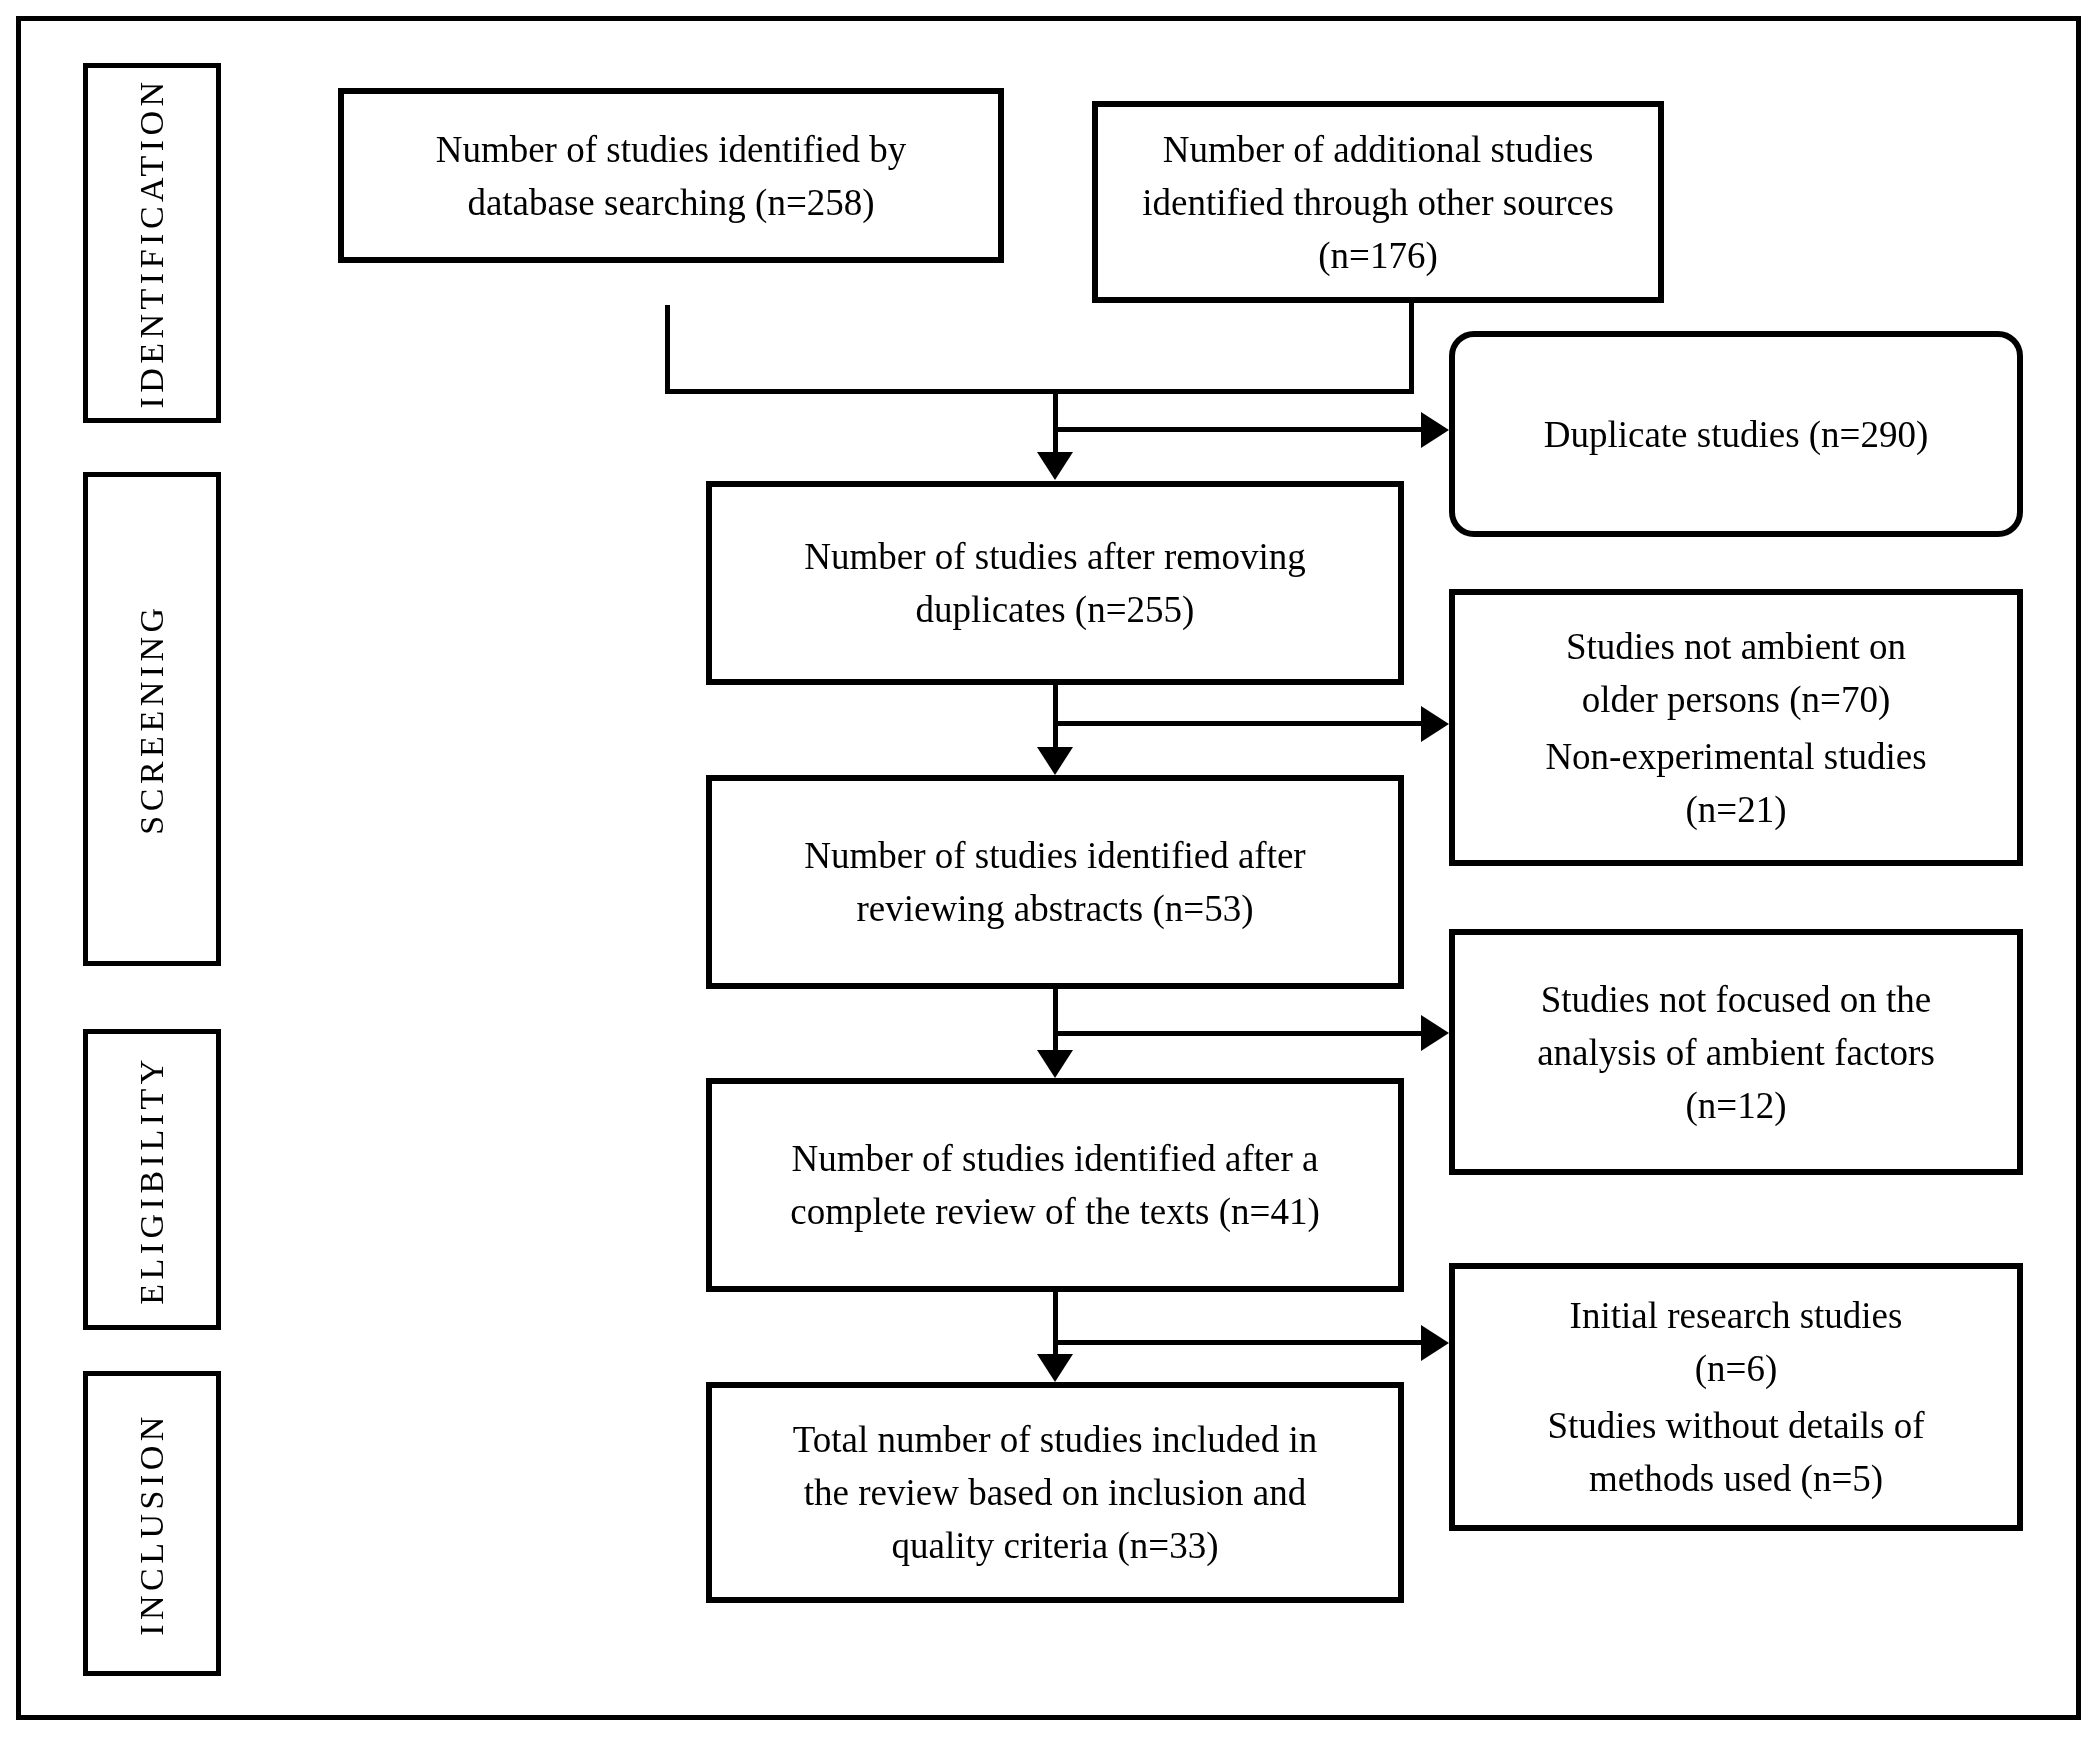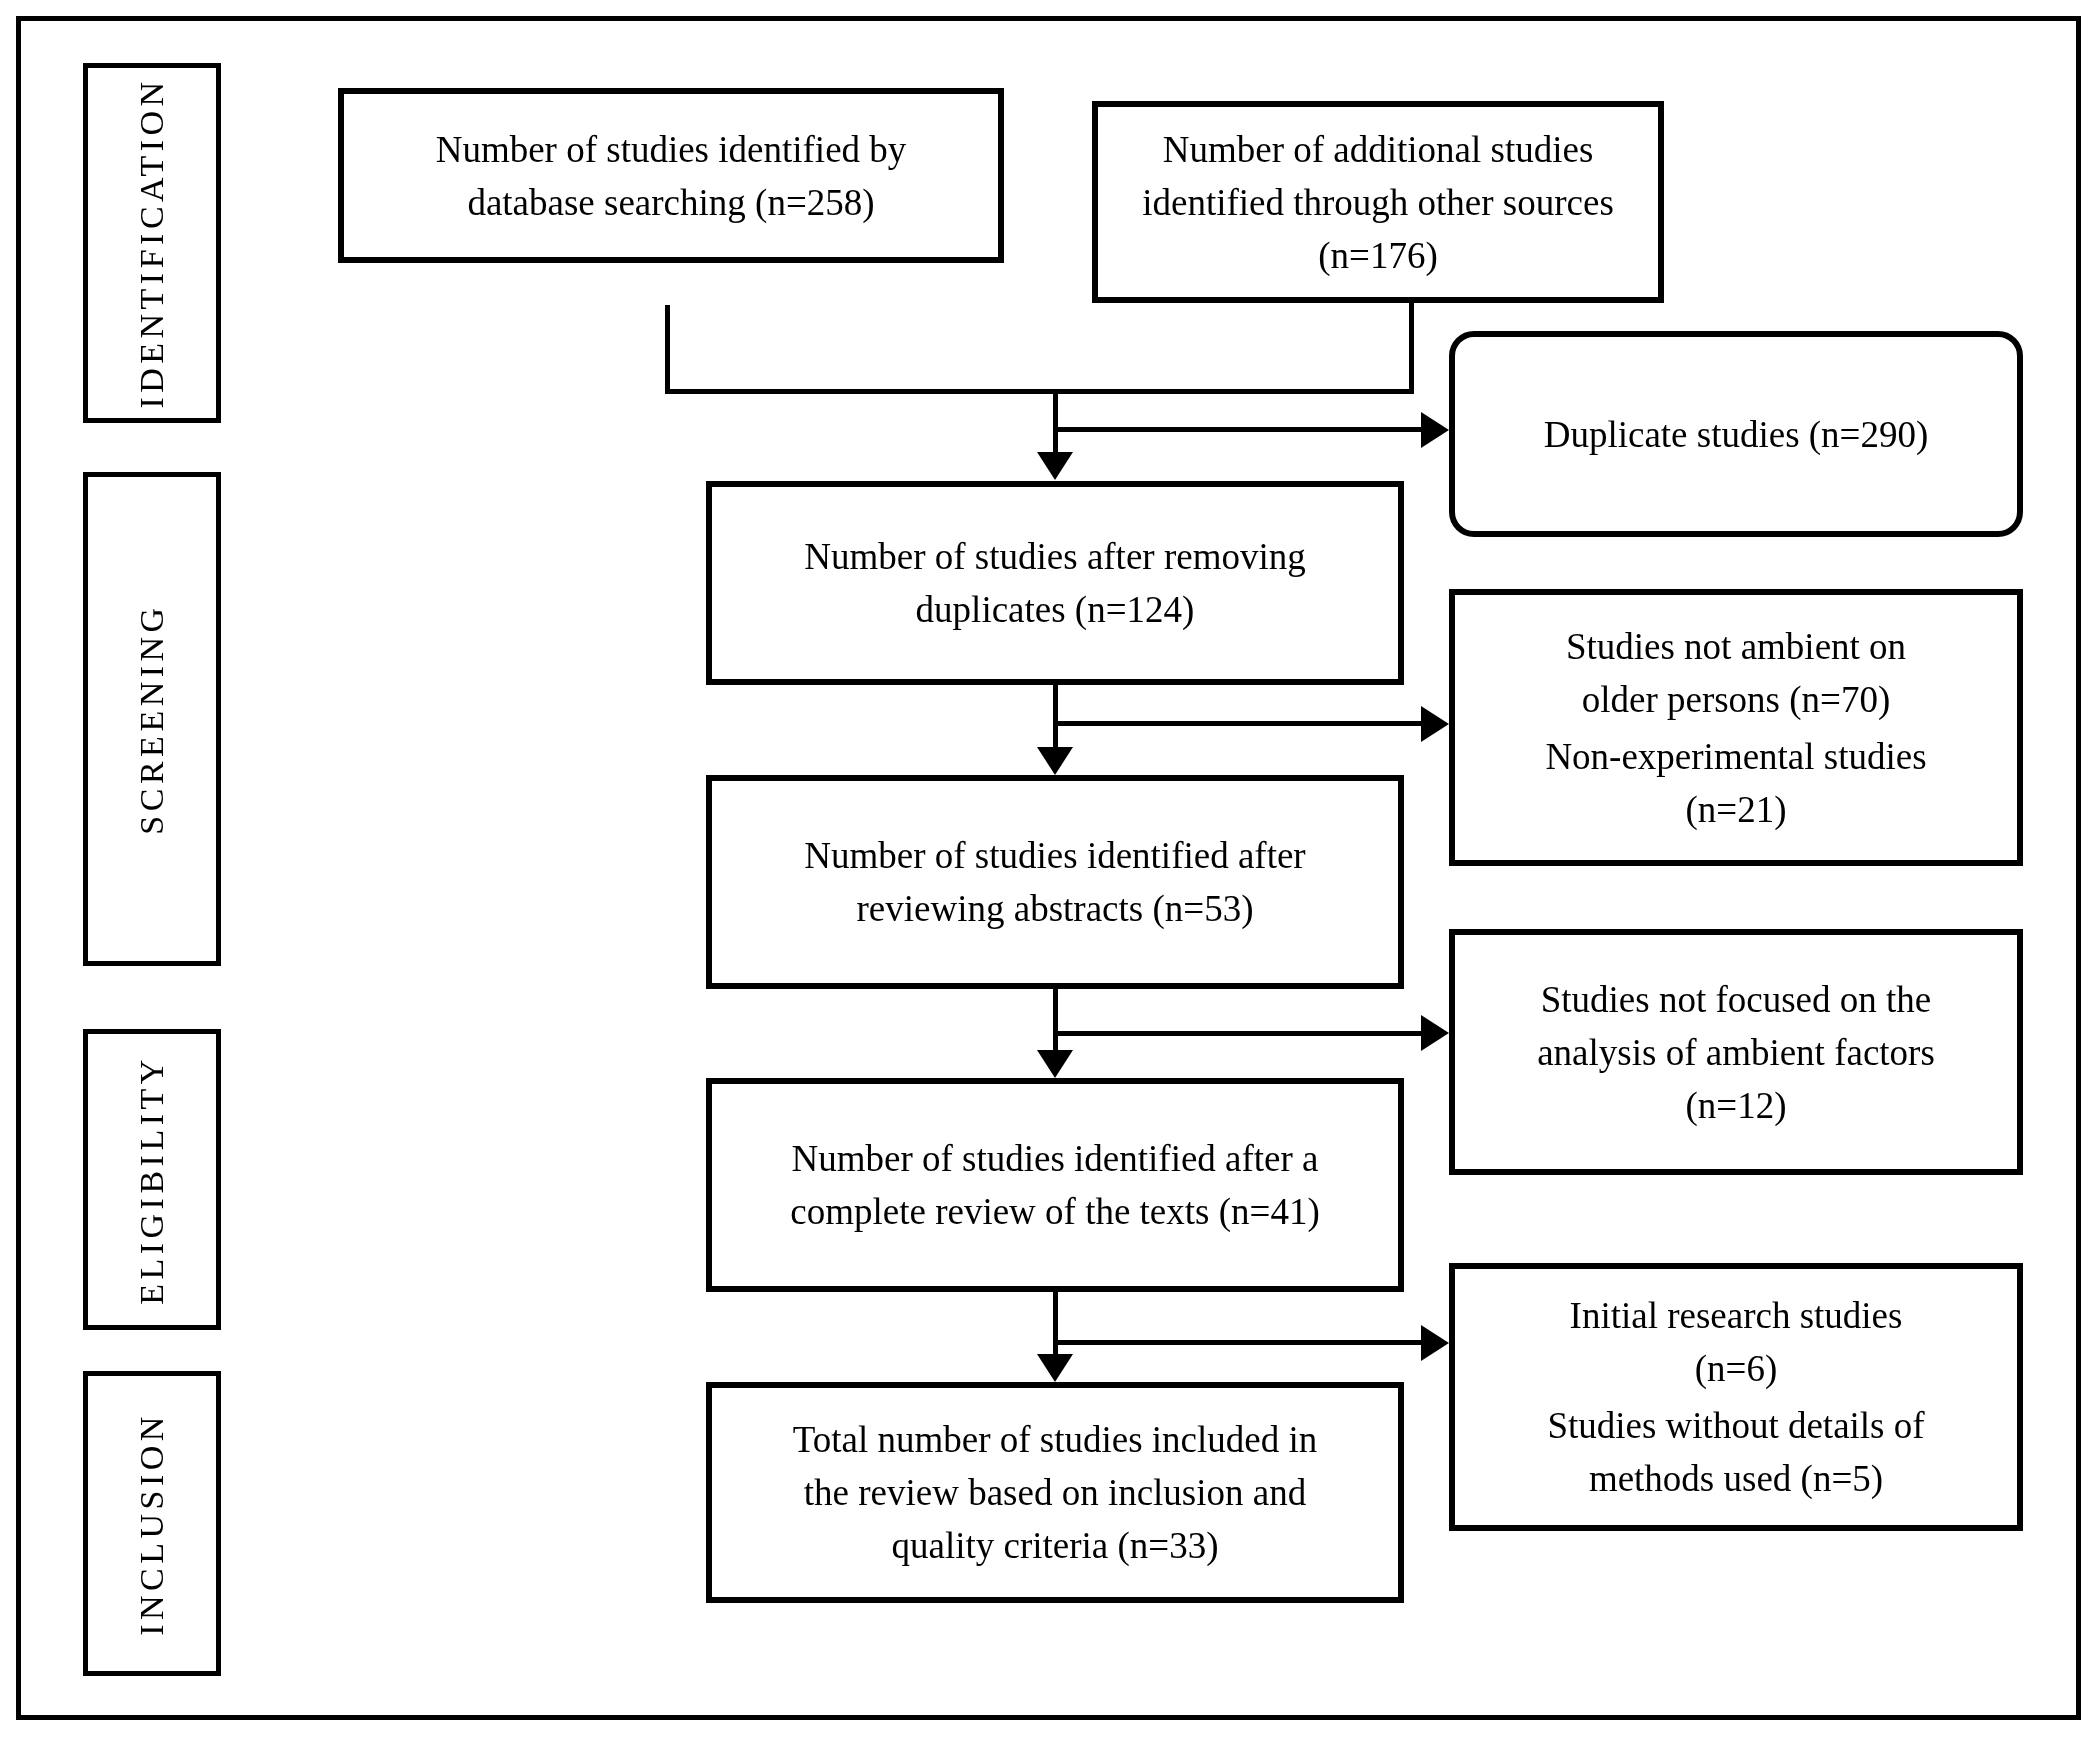--- a/index.html
+++ b/index.html
@@ -141,21 +141,21 @@
   </div>
 
   <div class="fbox" id="box-b">
     <span class="line">Number of additional studies</span>
     <span class="line">identified through other sources</span>
     <span class="line">(n=176)</span>
   </div>
 
   <div class="fbox" id="box-c">
     <span class="line">Number of studies after removing</span>
-    <span class="line">duplicates (n=124)</span>
+    <span class="line">duplicates (n=255)</span>
   </div>
 
   <div class="fbox" id="box-d">
     <span class="line">Number of studies identified after</span>
     <span class="line">reviewing abstracts (n=53)</span>
   </div>
 
   <div class="fbox" id="box-e">
     <span class="line">Number of studies identified after a</span>
     <span class="line">complete review of the texts (n=41)</span>

